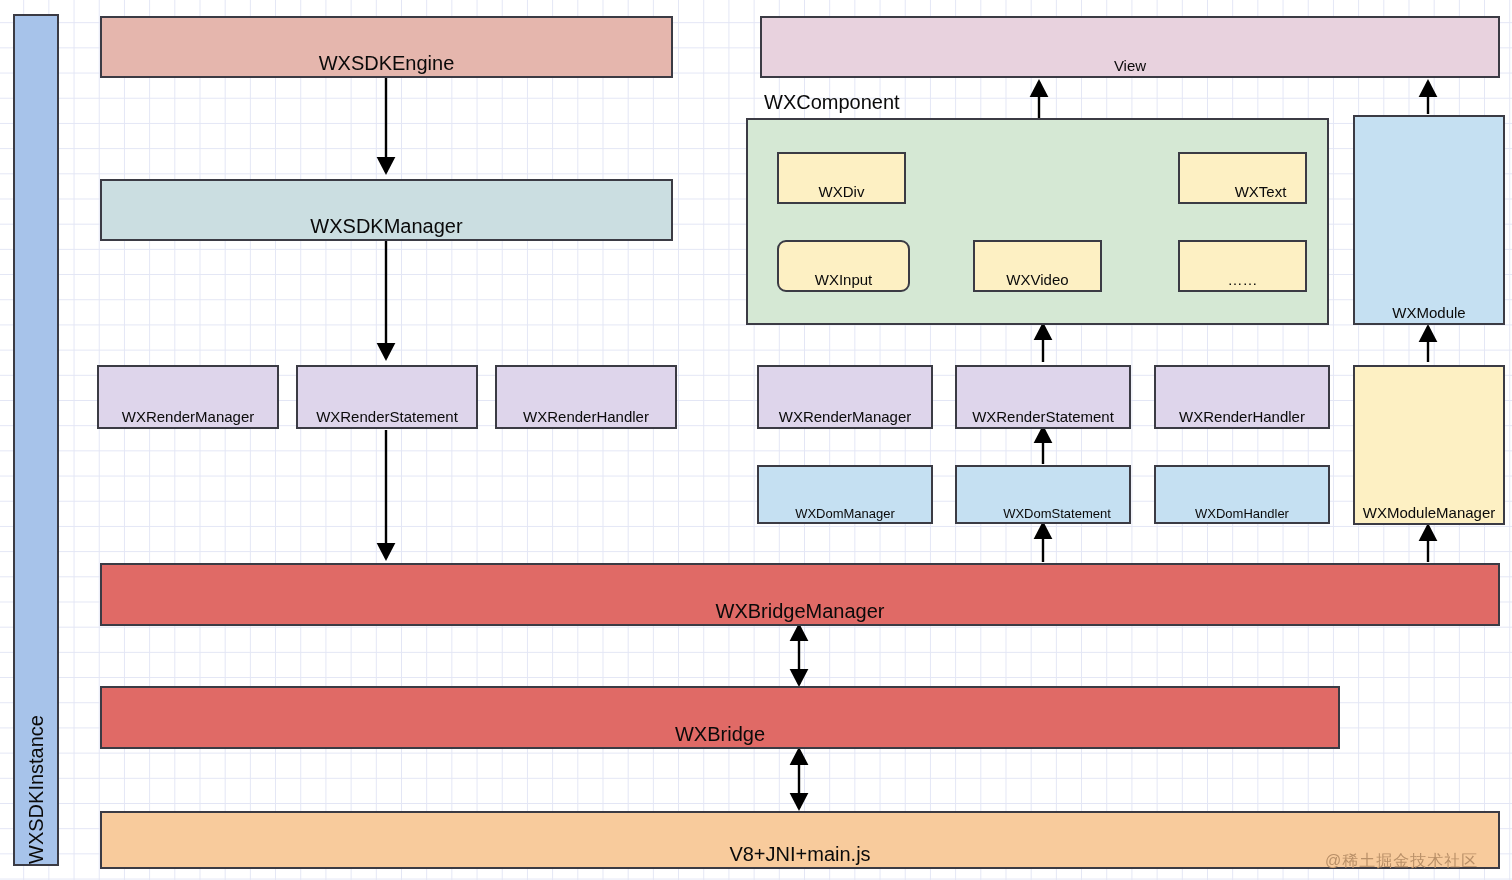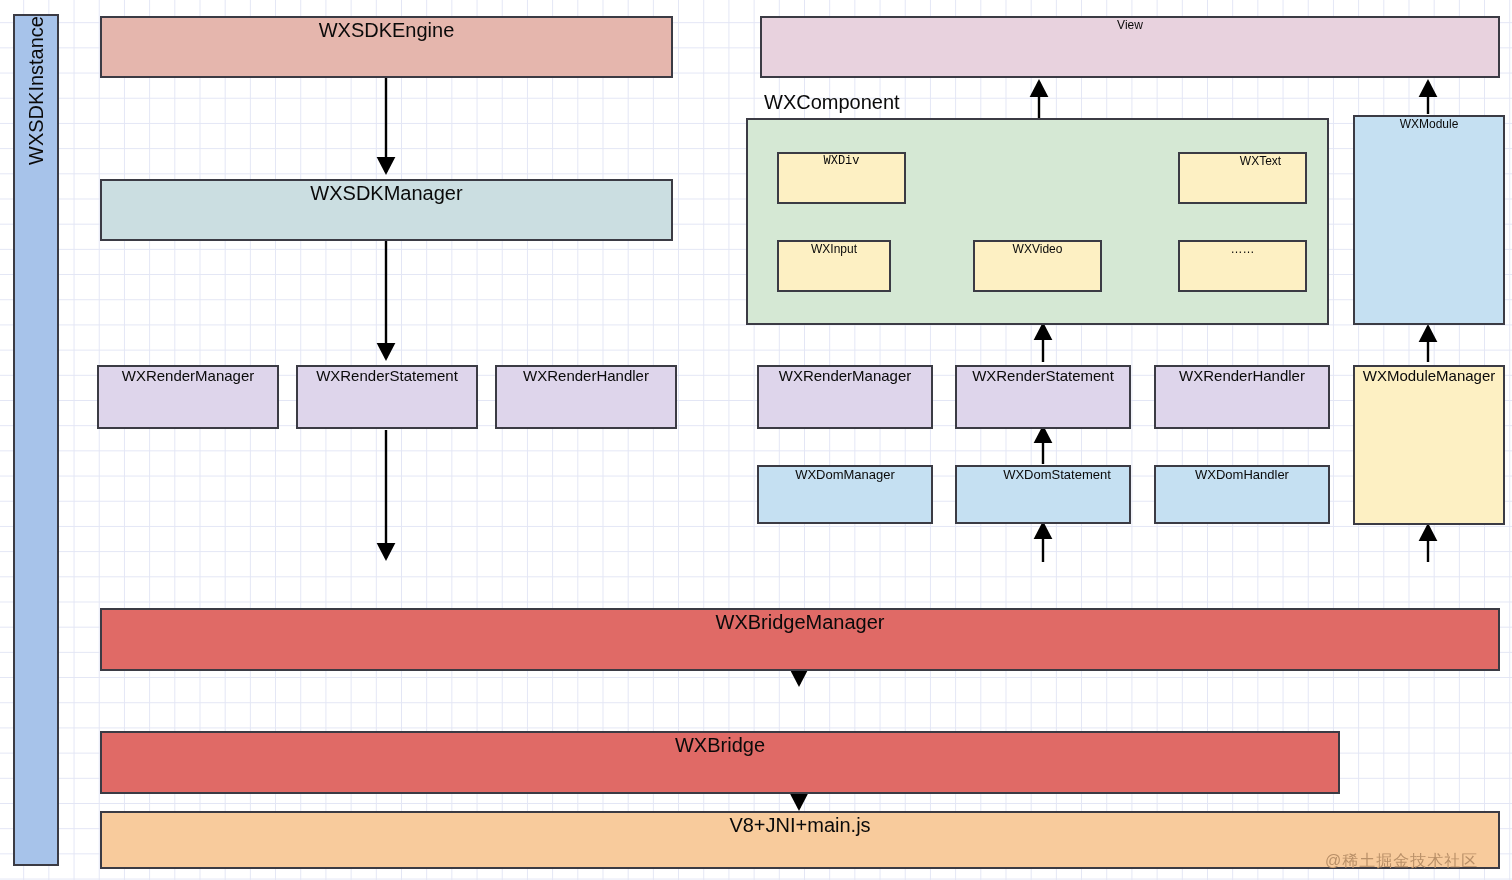--- a/index.html
+++ b/index.html
@@ -24,43 +24,43 @@
       linear-gradient(to bottom, #e3e6f5 1px, transparent 1px);
     background-size: 25.2px 25.2px;
     background-position: -2px -3px;
   }
 
   .box {
     position: absolute;
     box-sizing: border-box;
     border: 2px solid #3b3b44;
     display: flex;
-    align-items: flex-start;
+    align-items: flex-end;
     justify-content: center;
     text-align: center;
     color: #0a0a0a;
     line-height: 1.25;
     user-select: none;
   }
 
   
   .c-blue      { background: #a7c3ea; }
   .c-salmon    { background: #e5b6ad; }
   .c-teal      { background: #cbdee1; }
   .c-lavender  { background: #ded5eb; }
   .c-pink      { background: #e8d2de; }
   .c-green     { background: #d5e8d4; }
   .c-cream     { background: #fdf0c3; }
   .c-lightblue { background: #c5e0f2; }
-  .c-red       { background: #e06a66; margin-top: 45px; }
+  .c-red       { background: #e06a66; }
   .c-orange    { background: #f8cb9c; }
 
   
   .t-lg  { font-size: 20px; }
-  .t-md  { font-size: 12px; }
+  .t-md  { font-size: 15px; }
   .t-sm  { font-size: 15px; }
   .t-xs  { font-size: 13px; }
 
   .vertical-label {
     writing-mode: vertical-rl;
     transform: rotate(180deg);
     white-space: nowrap;
   }
 
   .group-label {
@@ -156,28 +156,28 @@
   </div>
 
   <div class="box c-pink t-md" style="left:760px; top:16px; width:740px; height:62px;">
     <span>View</span>
   </div>
 
   <div class="group-label" style="left:764px; top:91px;">WXComponent</div>
 
   <div class="box c-green" style="left:746px; top:118px; width:583px; height:207px; display:block;"></div>
 
-  <div class="box c-cream t-md" style="left:777px; top:152px; width:129px; height:52px;font-family:Liberation Mono, monospace;">
+  <div class="box c-cream t-md" style="left:777px; top:152px; width:129px; height:52px;">
     <span>WXDiv</span>
   </div>
   <div class="box c-cream t-md" style="left:1178px; top:152px; width:129px; height:52px;padding-left:36px;">
     <span>WXText</span>
   </div>
 
-  <div class="box c-cream t-md" style="left:777px; top:240px; width:114px; height:52px;">
+  <div class="box c-cream t-md" style="left:777px; top:240px; width:133px; height:52px;border-radius:9px;">
     <span>WXInput</span>
   </div>
   <div class="box c-cream t-md" style="left:973px; top:240px; width:129px; height:52px;">
     <span>WXVideo</span>
   </div>
   <div class="box c-cream t-md" style="left:1178px; top:240px; width:129px; height:52px;">
     <span>……</span>
   </div>
 
   <div class="box c-lightblue t-md" style="left:1353px; top:115px; width:152px; height:210px;">

